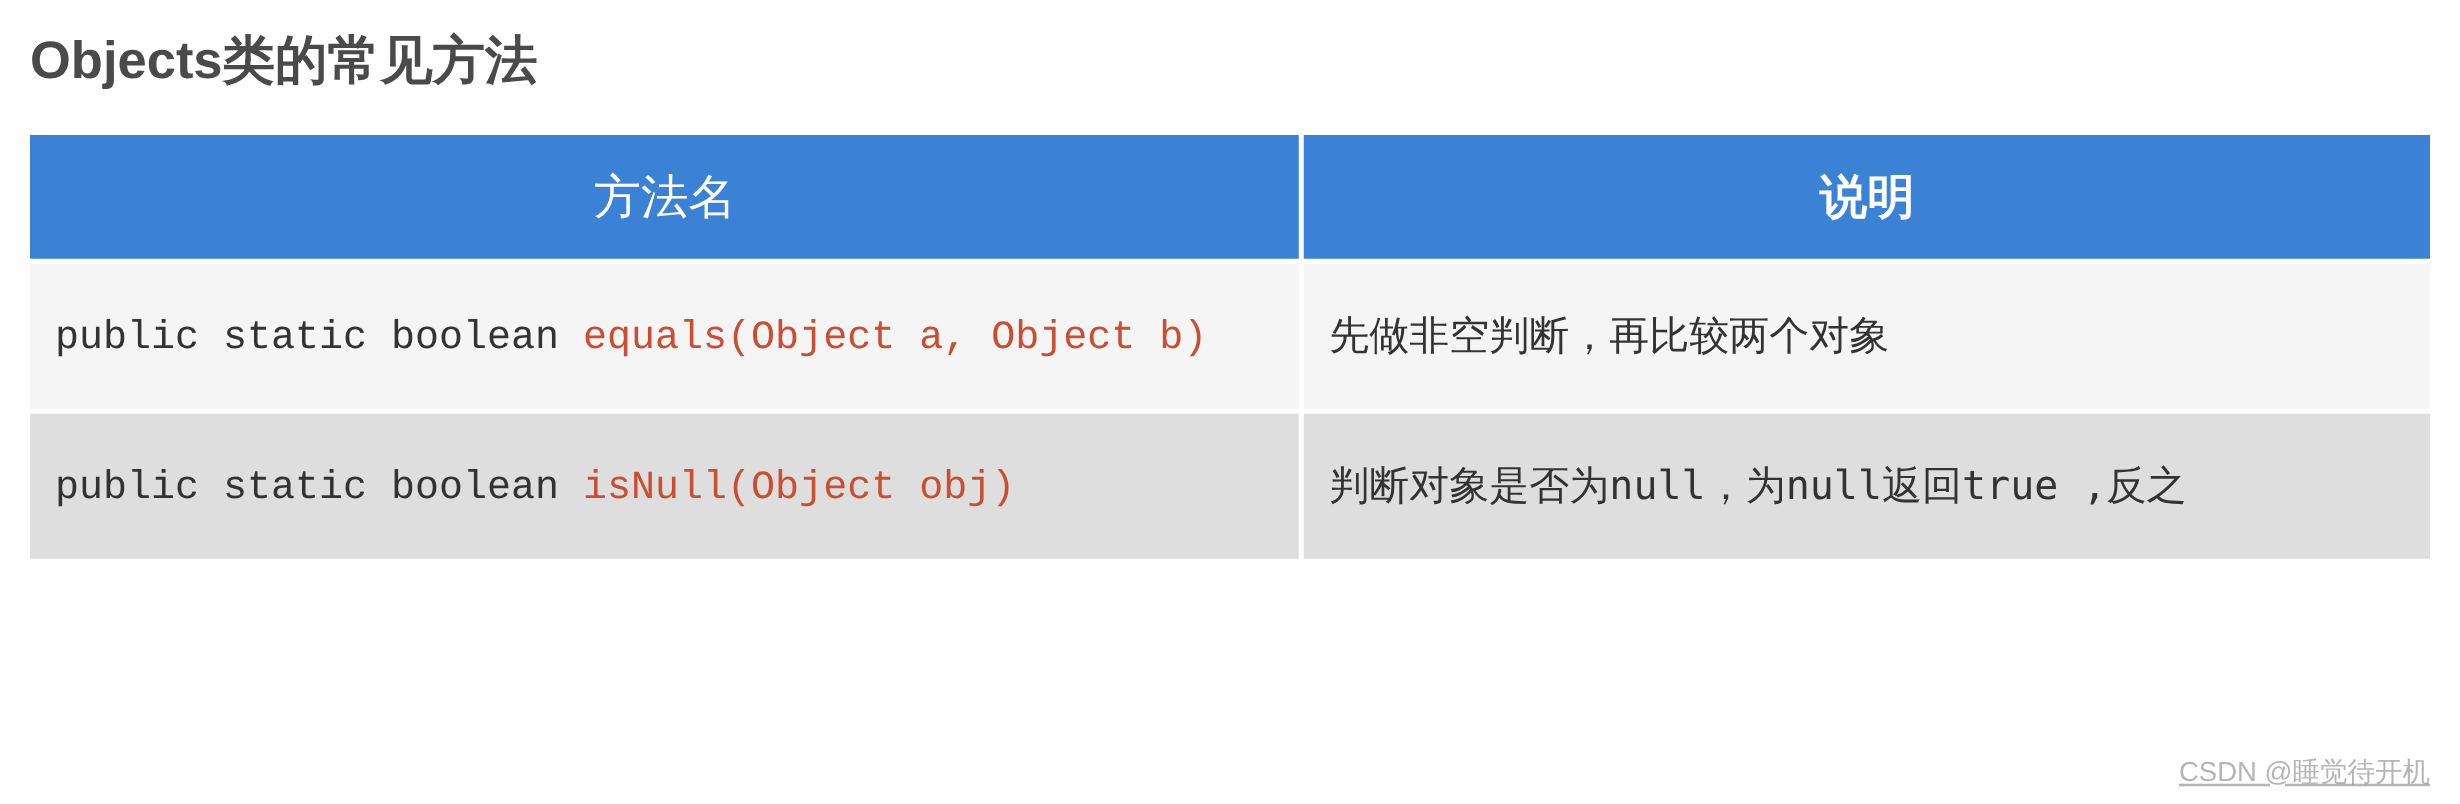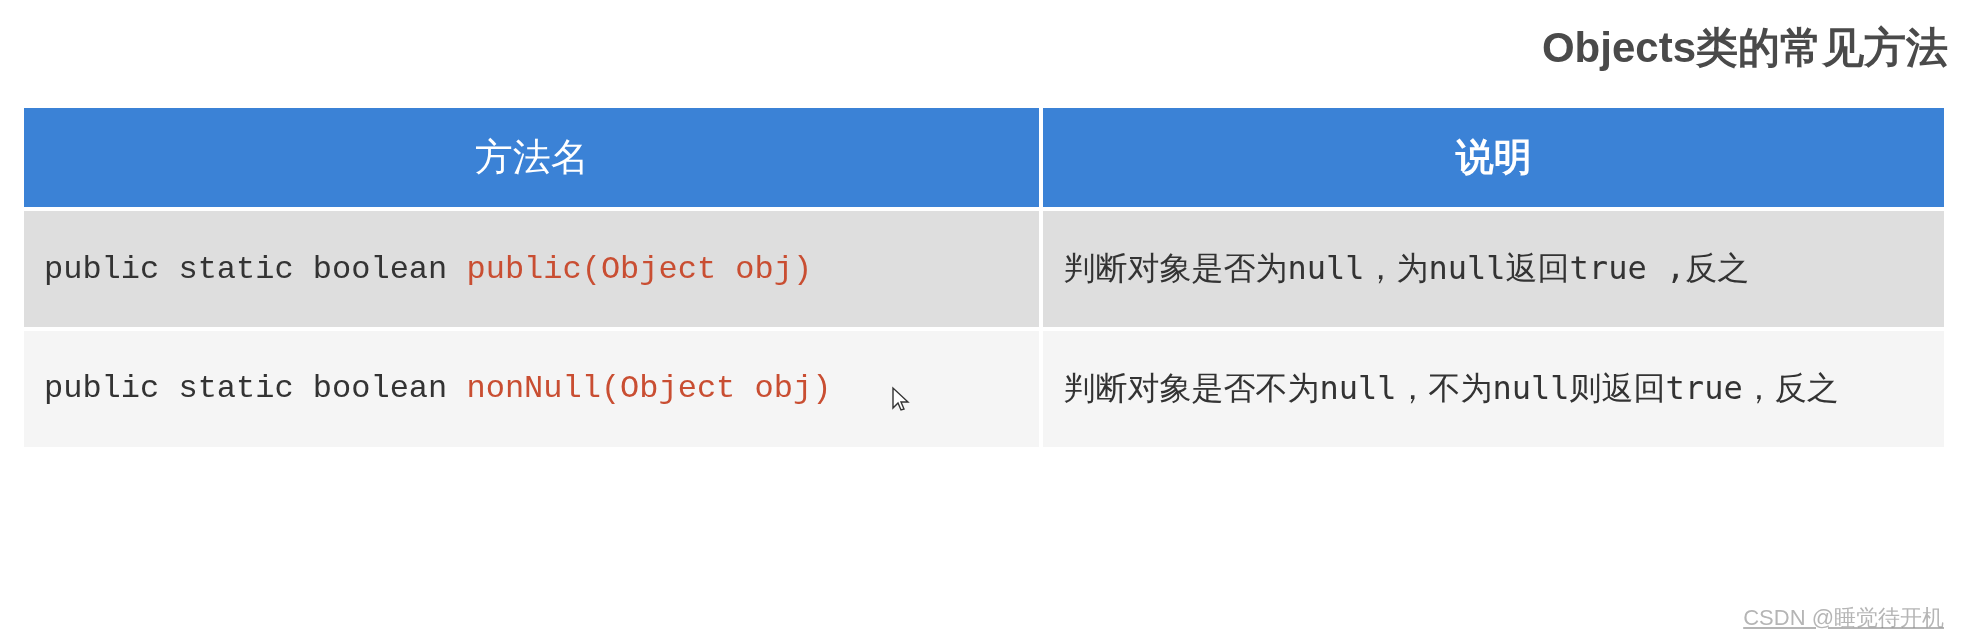--- a/index.html
+++ b/index.html
@@ -12,21 +12,20 @@
       background: #ffffff;
       padding: 20px;
       width: 1968px;
     }
     .page-title {
       font-size: 42px;
       font-weight: 700;
       color: #4a4a4a;
       margin-bottom: 28px;
       padding-left: 4px;
-      text-align: right;
     }
     .methods-table {
       width: 100%;
       border-collapse: separate;
       border-spacing: 4px 4px;
     }
     .methods-table th {
       background: #3b82d6;
       color: #ffffff;
       font-size: 38px;
@@ -89,30 +88,28 @@
 <h1 class="page-title">Objects类的常见方法</h1>
 
 <table class="methods-table">
   <thead>
     <tr>
       <th>方法名</th>
       <th>说明</th>
     </tr>
   </thead>
   <tbody>
+    <tr class="row-odd">
+      <td class="method-cell">
+        <span class="method-prefix">public static boolean </span><span class="method-highlight">equals(Object a, Object b)</span>
+      </td>
+      <td class="desc-cell">先做非空判断，再比较两个对象</td>
+    </tr>
     <tr class="row-even">
       <td class="method-cell">
-        <span class="method-prefix">public static boolean </span><span class="method-highlight">public(Object obj)</span>
+        <span class="method-prefix">public static boolean </span><span class="method-highlight">isNull(Object obj)</span>
       </td>
       <td class="desc-cell">判断对象是否为null，为null返回true ,反之</td>
-    </tr>
-    <tr class="row-odd">
-      <td class="method-cell">
-        <span class="method-prefix">public static boolean </span><span class="method-highlight">nonNull(Object obj)</span><span class="cursor-icon"><svg width="20" height="28" viewBox="0 0 20 28">
-              <path d="M2 2 L2 22 L7 17 L10 24 L13 23 L10 16 L17 16 Z" fill="#ffffff" stroke="#333333" stroke-width="1.4"></path>
-            </svg></span>
-      </td>
-      <td class="desc-cell">判断对象是否不为null，不为null则返回true，反之</td>
     </tr>
   </tbody>
 </table>
 
 <div class="watermark">CSDN @睡觉待开机</div>
 
 </body></html>

